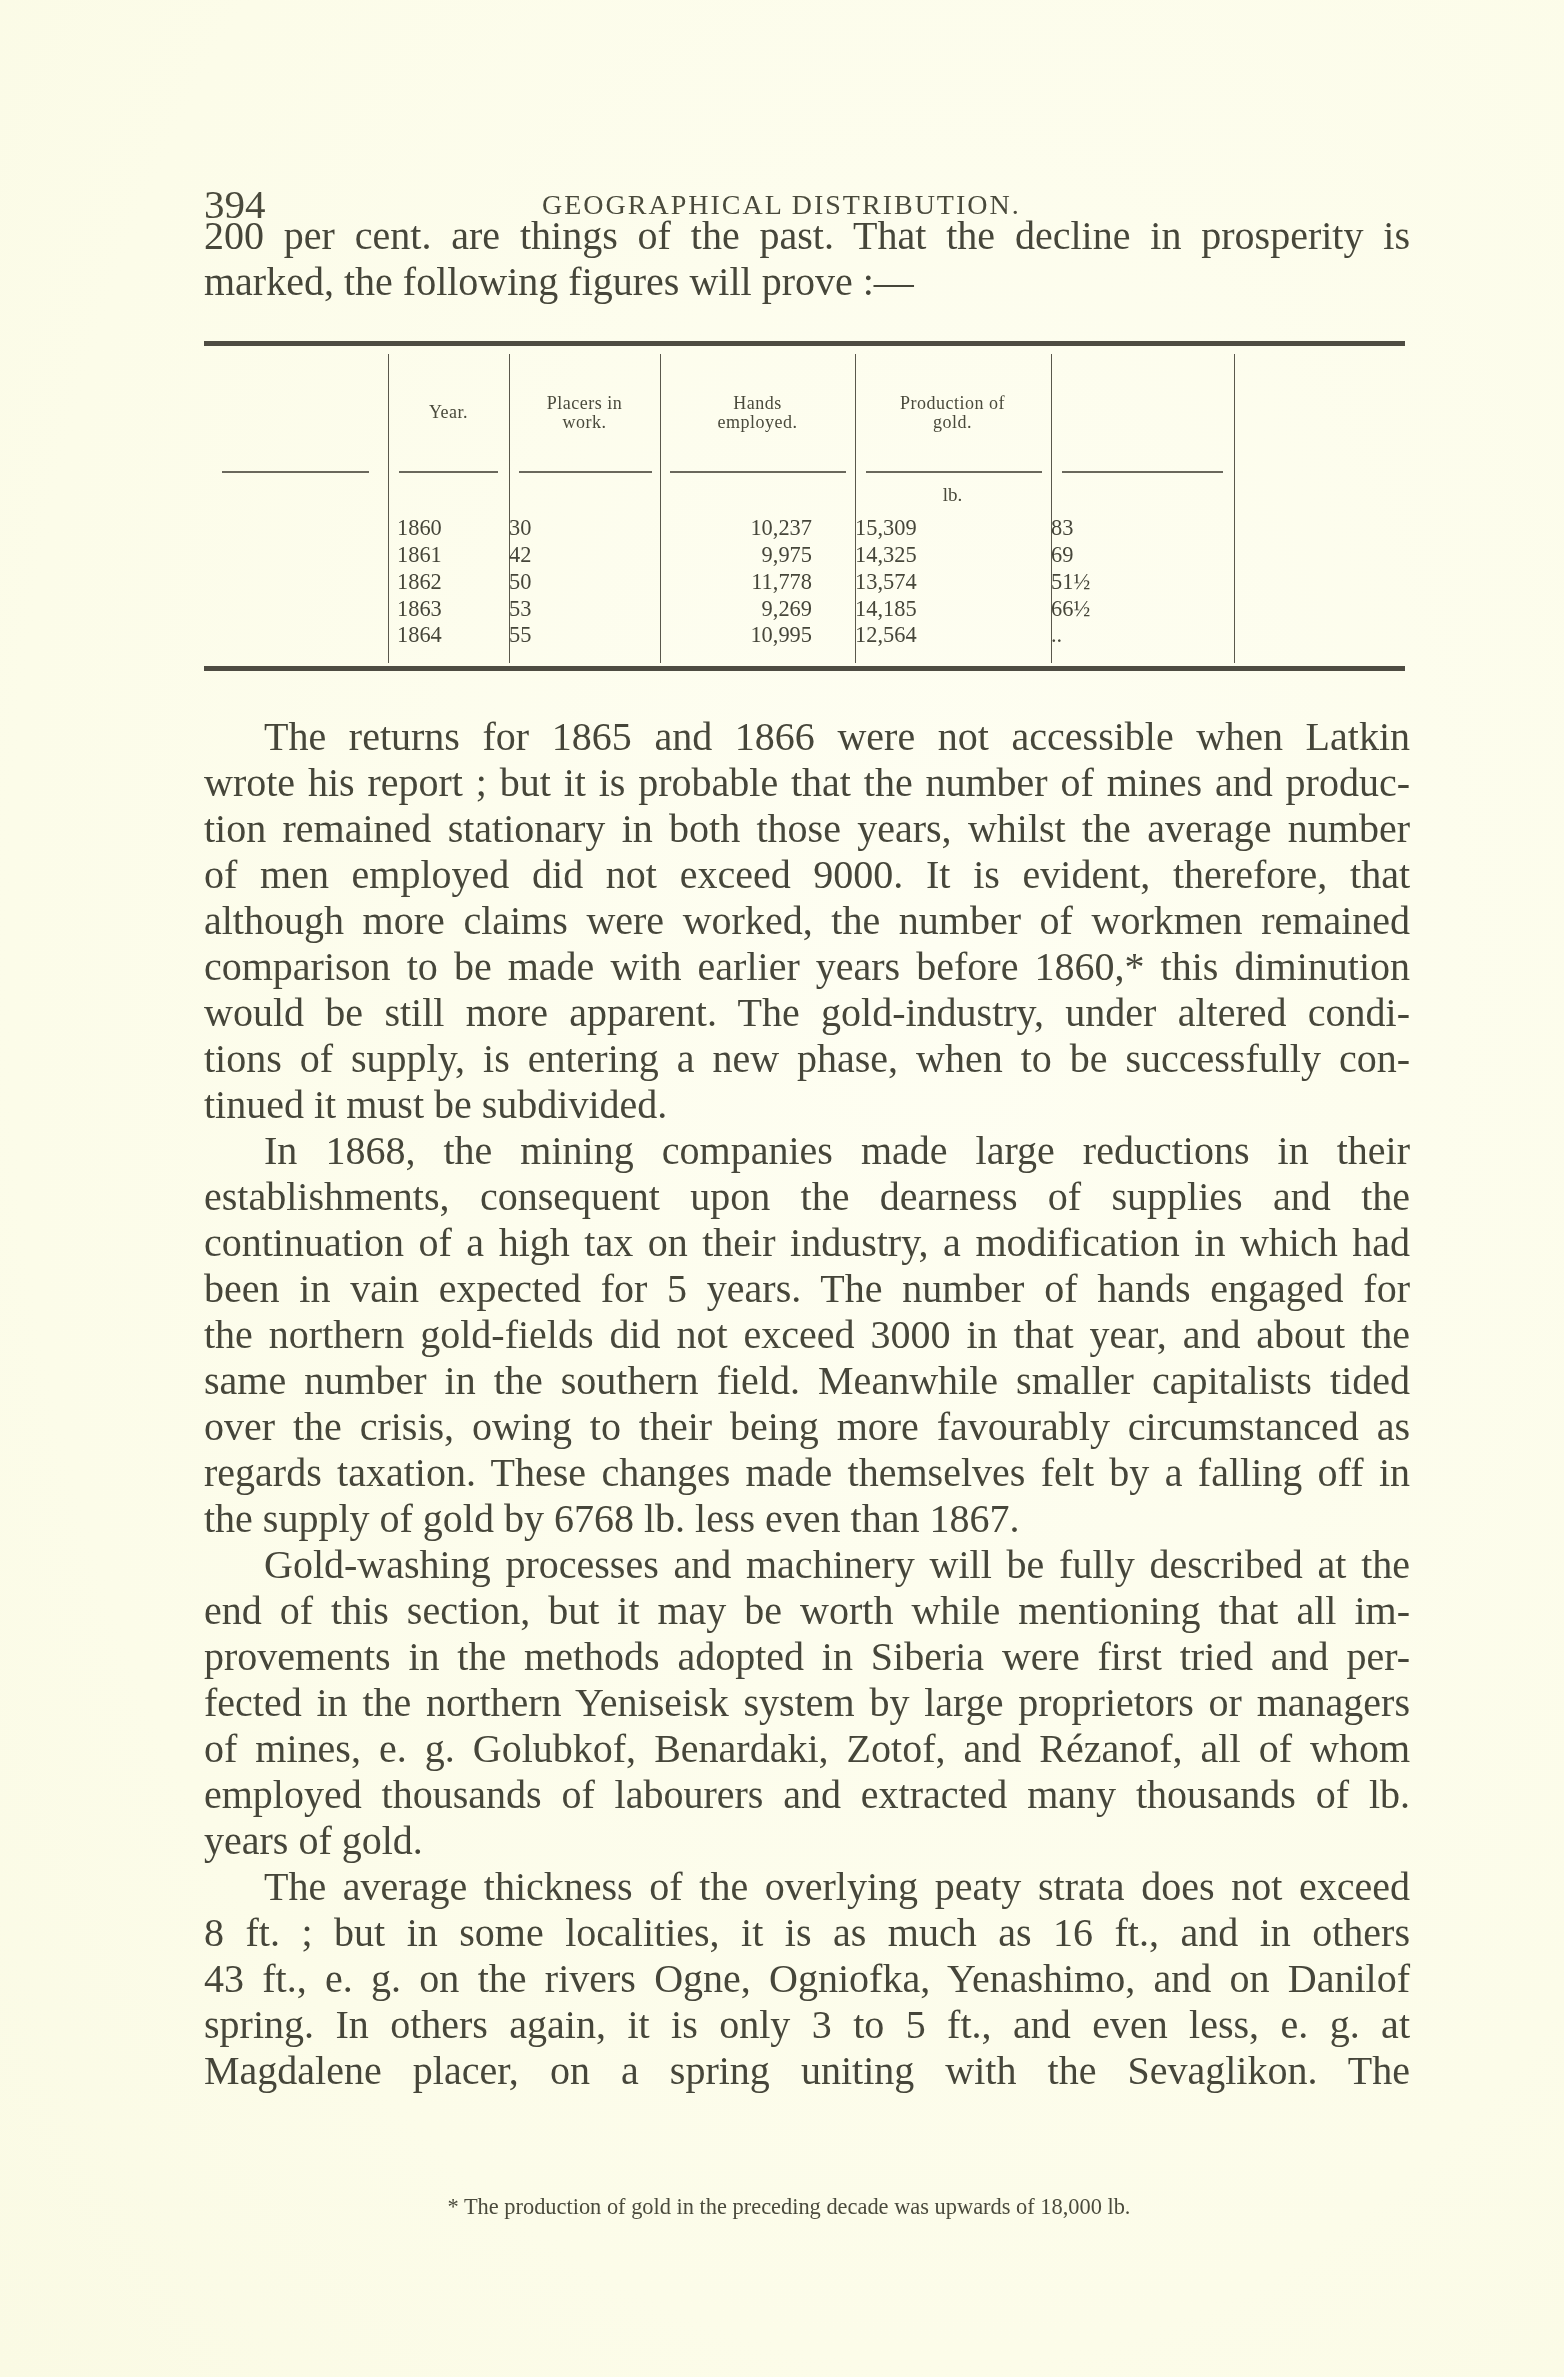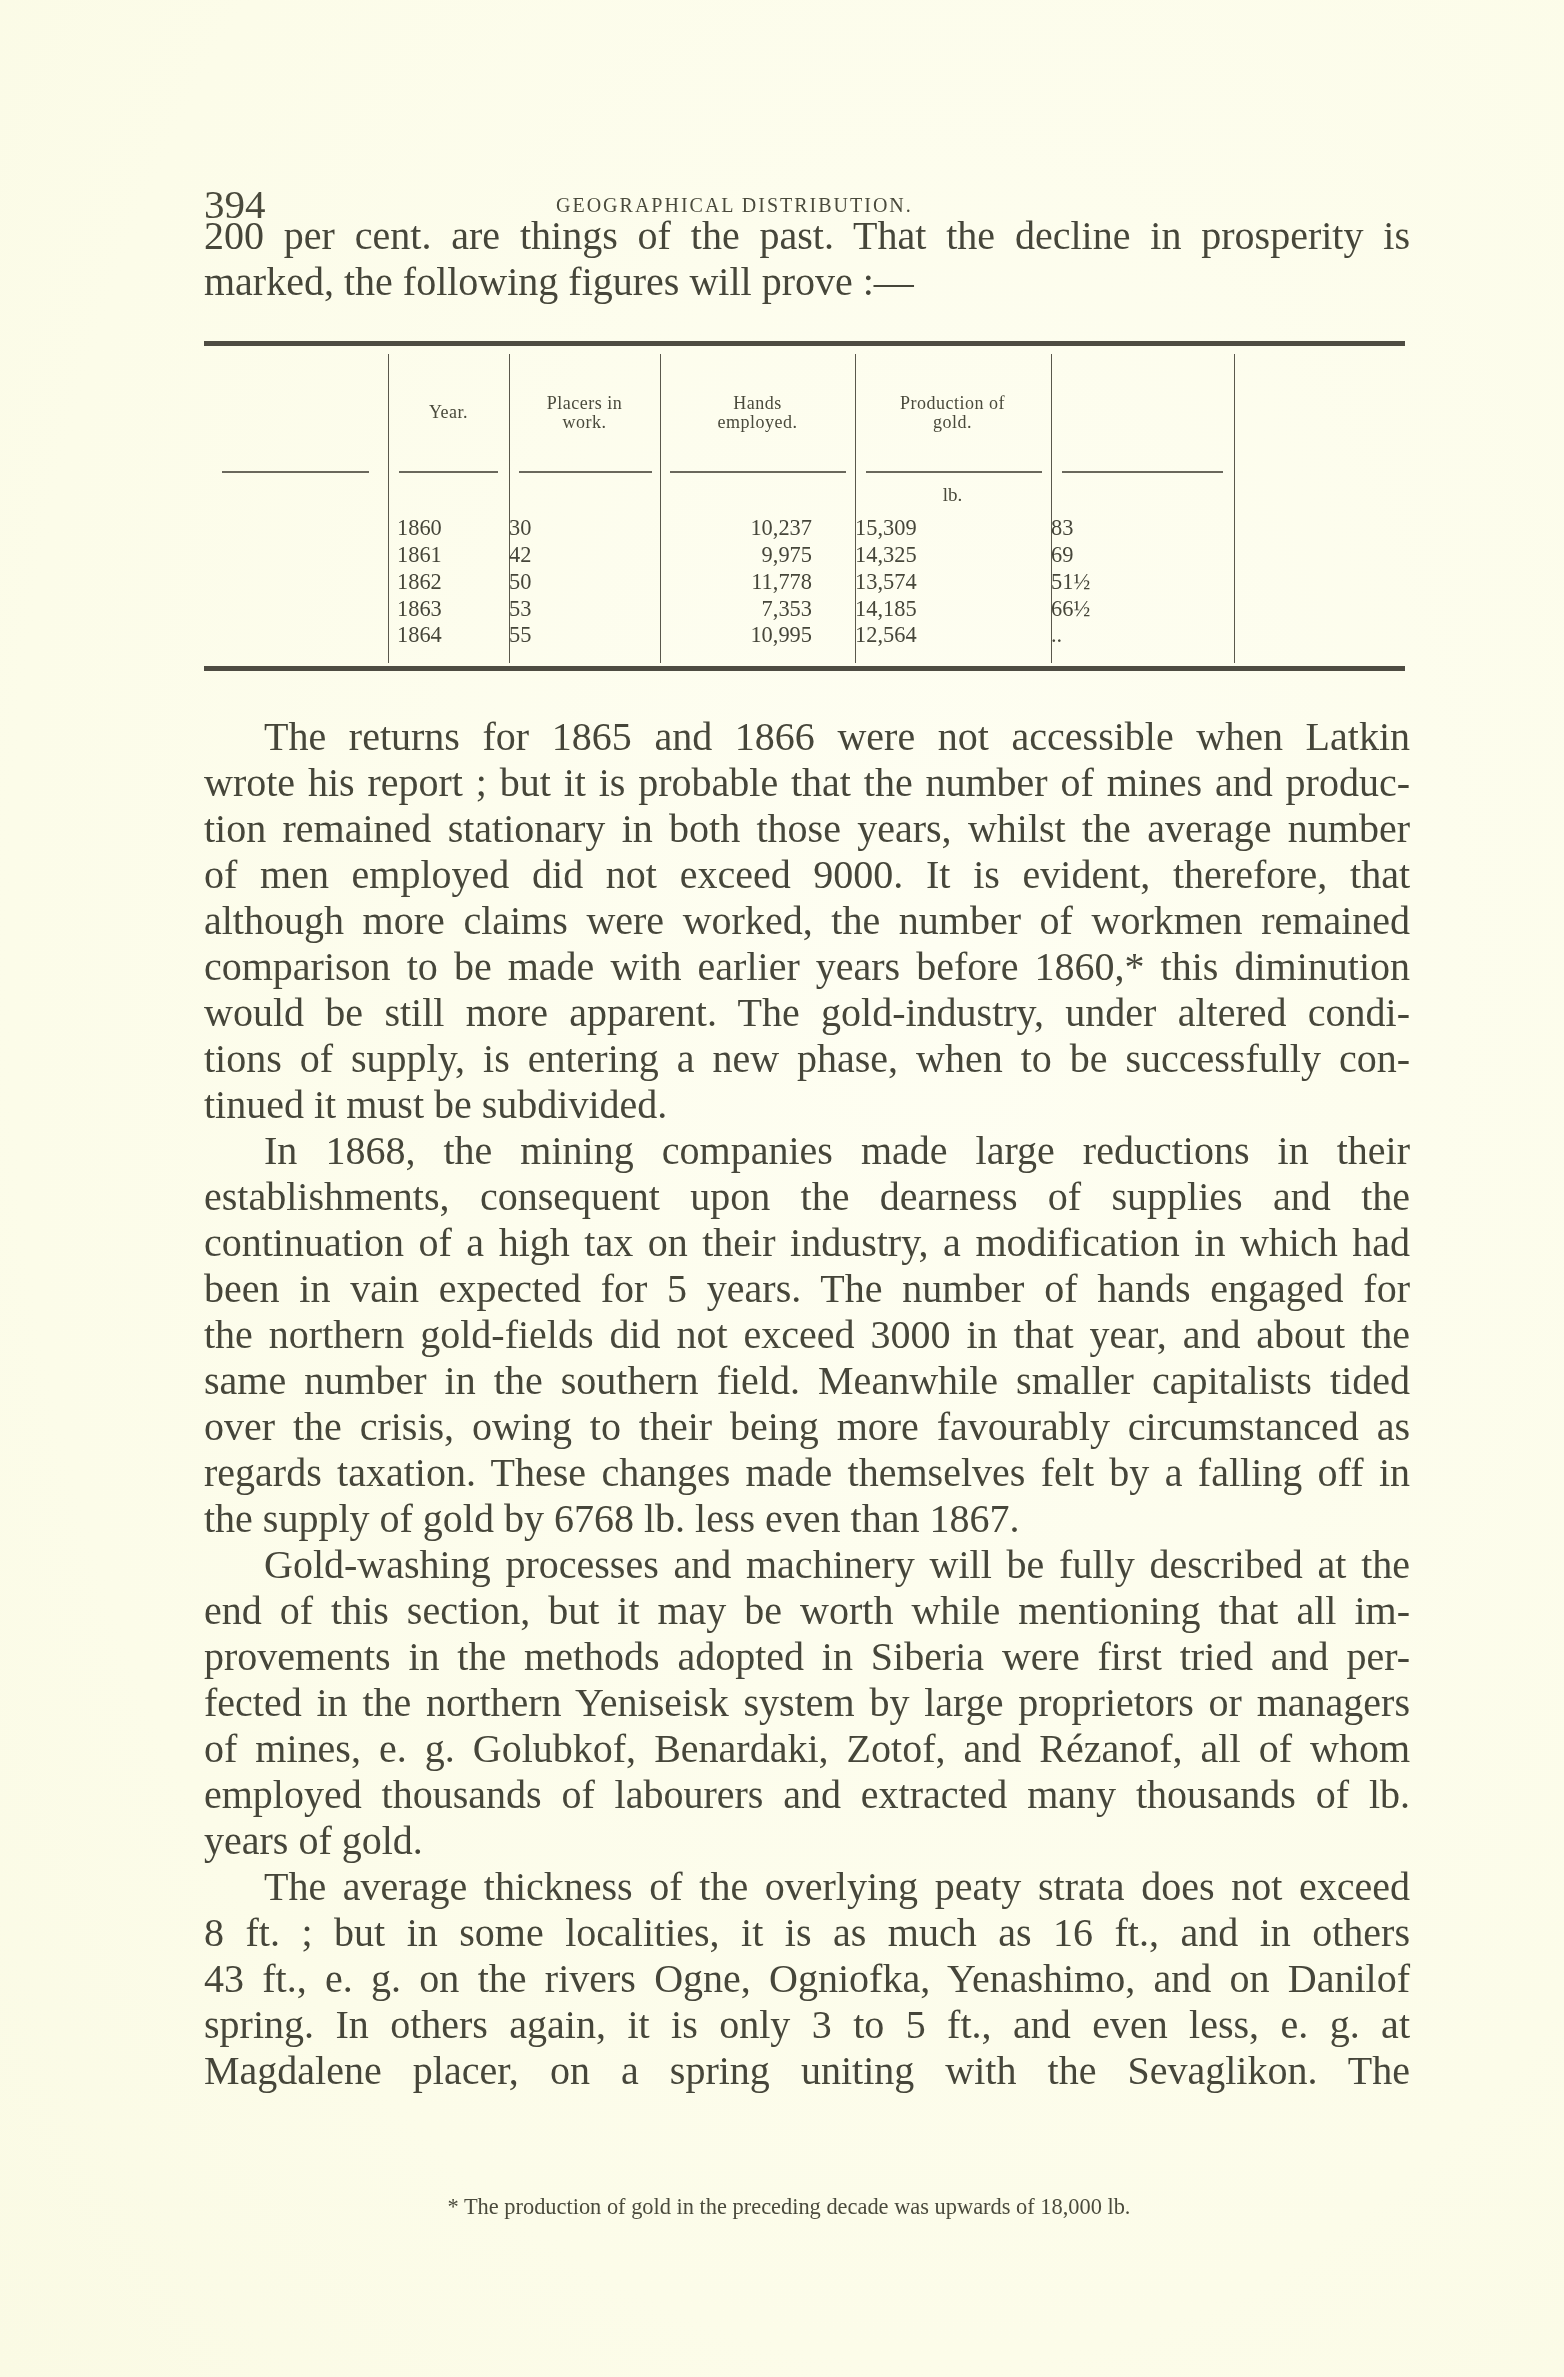--- a/index.html
+++ b/index.html
@@ -34,24 +34,24 @@
       position: absolute;
       left: 0;
       top: 0;
       font-family: "Liberation Serif", serif;
       font-size: 41px;
       line-height: 45px;
       color: #4a4a3c;
     }
     .running-title {
       position: absolute;
-      left: 352px;
+      left: 338px;
       top: 5.4px;
       font-family: "Liberation Serif", serif;
-      font-size: 20px;
+      font-size: 28px;
       letter-spacing: 2px;
       line-height: 36px;
       color: #4a4a3c;
     }
     .body-text {
       position: absolute;
       left: 204px;
       width: 1206px;
       font-family: "Liberation Serif", serif;
       font-size: 40px;
@@ -223,21 +223,21 @@
         <div>
           <div class="cell" style="left: 193px; width: 72px; top: 227px;">1862</div>
           <div class="cell c" style="left: 305px; width: 151px; top: 227px;">50</div>
           <div class="cell r" style="left: 456px; width: 152px; top: 227px;">11,778</div>
           <div class="cell c" style="left: 651px; width: 195px; top: 227px;">13,574</div>
           <div class="cell c" style="left: 847px; width: 183px; top: 227px;">51½</div>
         </div>
         <div>
           <div class="cell" style="left: 193px; width: 72px; top: 254px;">1863</div>
           <div class="cell c" style="left: 305px; width: 151px; top: 254px;">53</div>
-          <div class="cell r" style="left: 456px; width: 152px; top: 254px;">7,353</div>
+          <div class="cell r" style="left: 456px; width: 152px; top: 254px;">9,269</div>
           <div class="cell c" style="left: 651px; width: 195px; top: 254px;">14,185</div>
           <div class="cell c" style="left: 847px; width: 183px; top: 254px;">66½</div>
         </div>
         <div>
           <div class="cell" style="left: 193px; width: 72px; top: 280px;">1864</div>
           <div class="cell c" style="left: 305px; width: 151px; top: 280px;">55</div>
           <div class="cell r" style="left: 456px; width: 152px; top: 280px;">10,995</div>
           <div class="cell c" style="left: 651px; width: 195px; top: 280px;">12,564</div>
           <div class="cell c" style="left: 847px; width: 183px; top: 280px;">..</div>
         </div>

